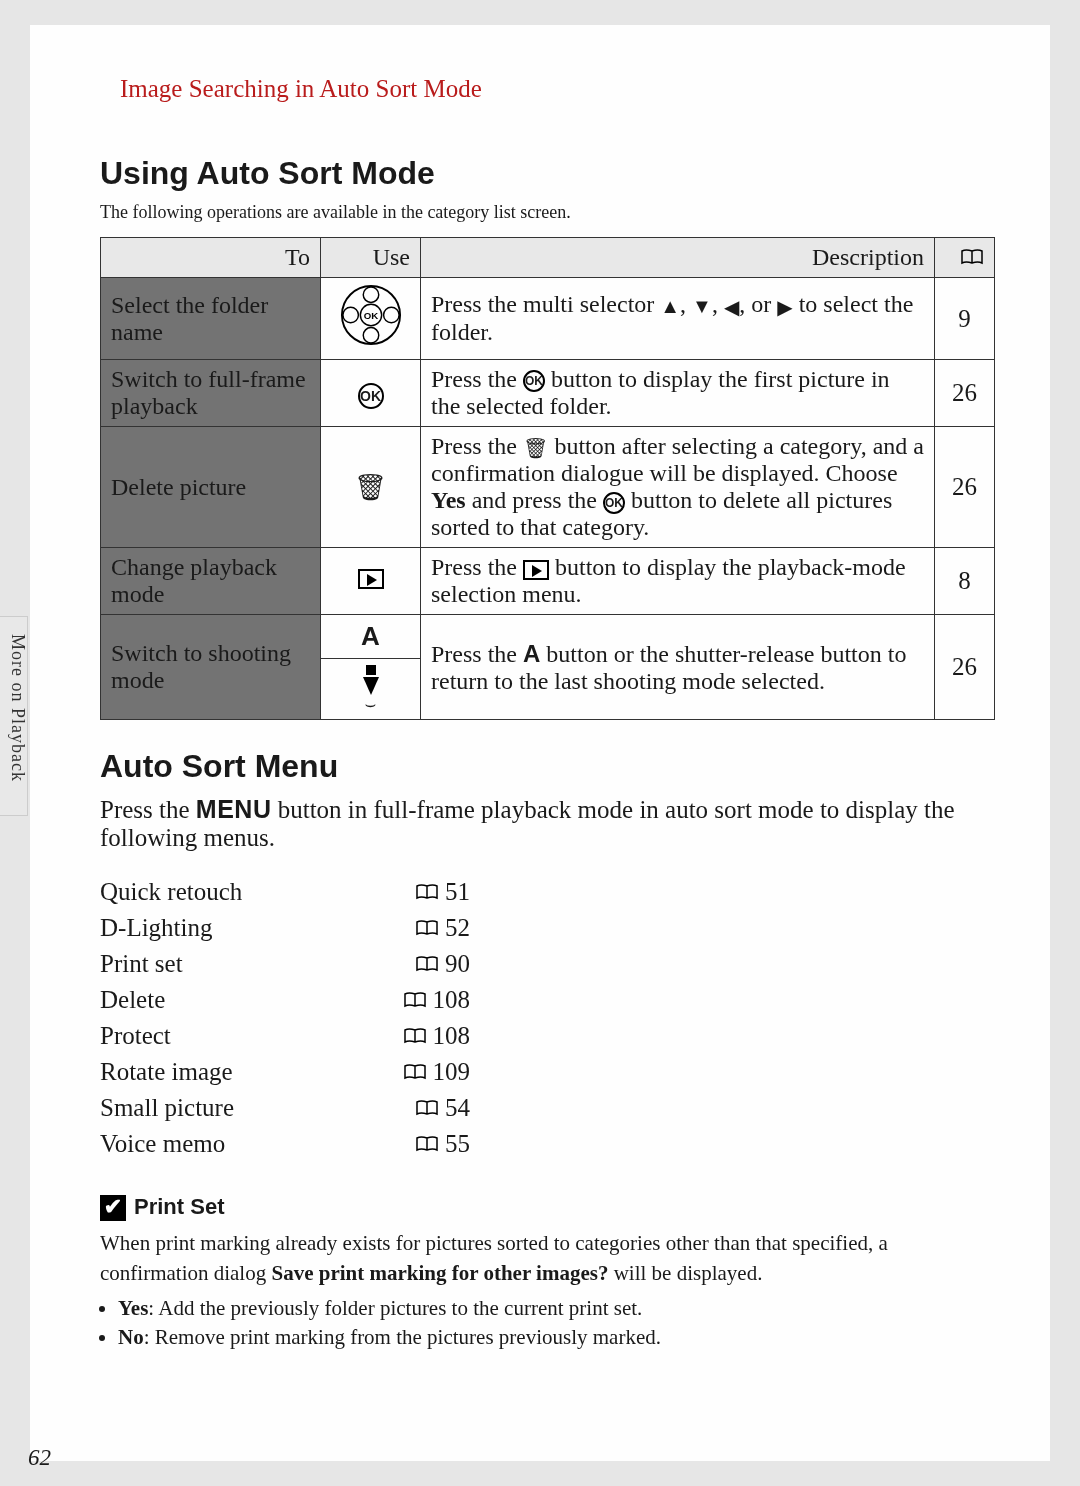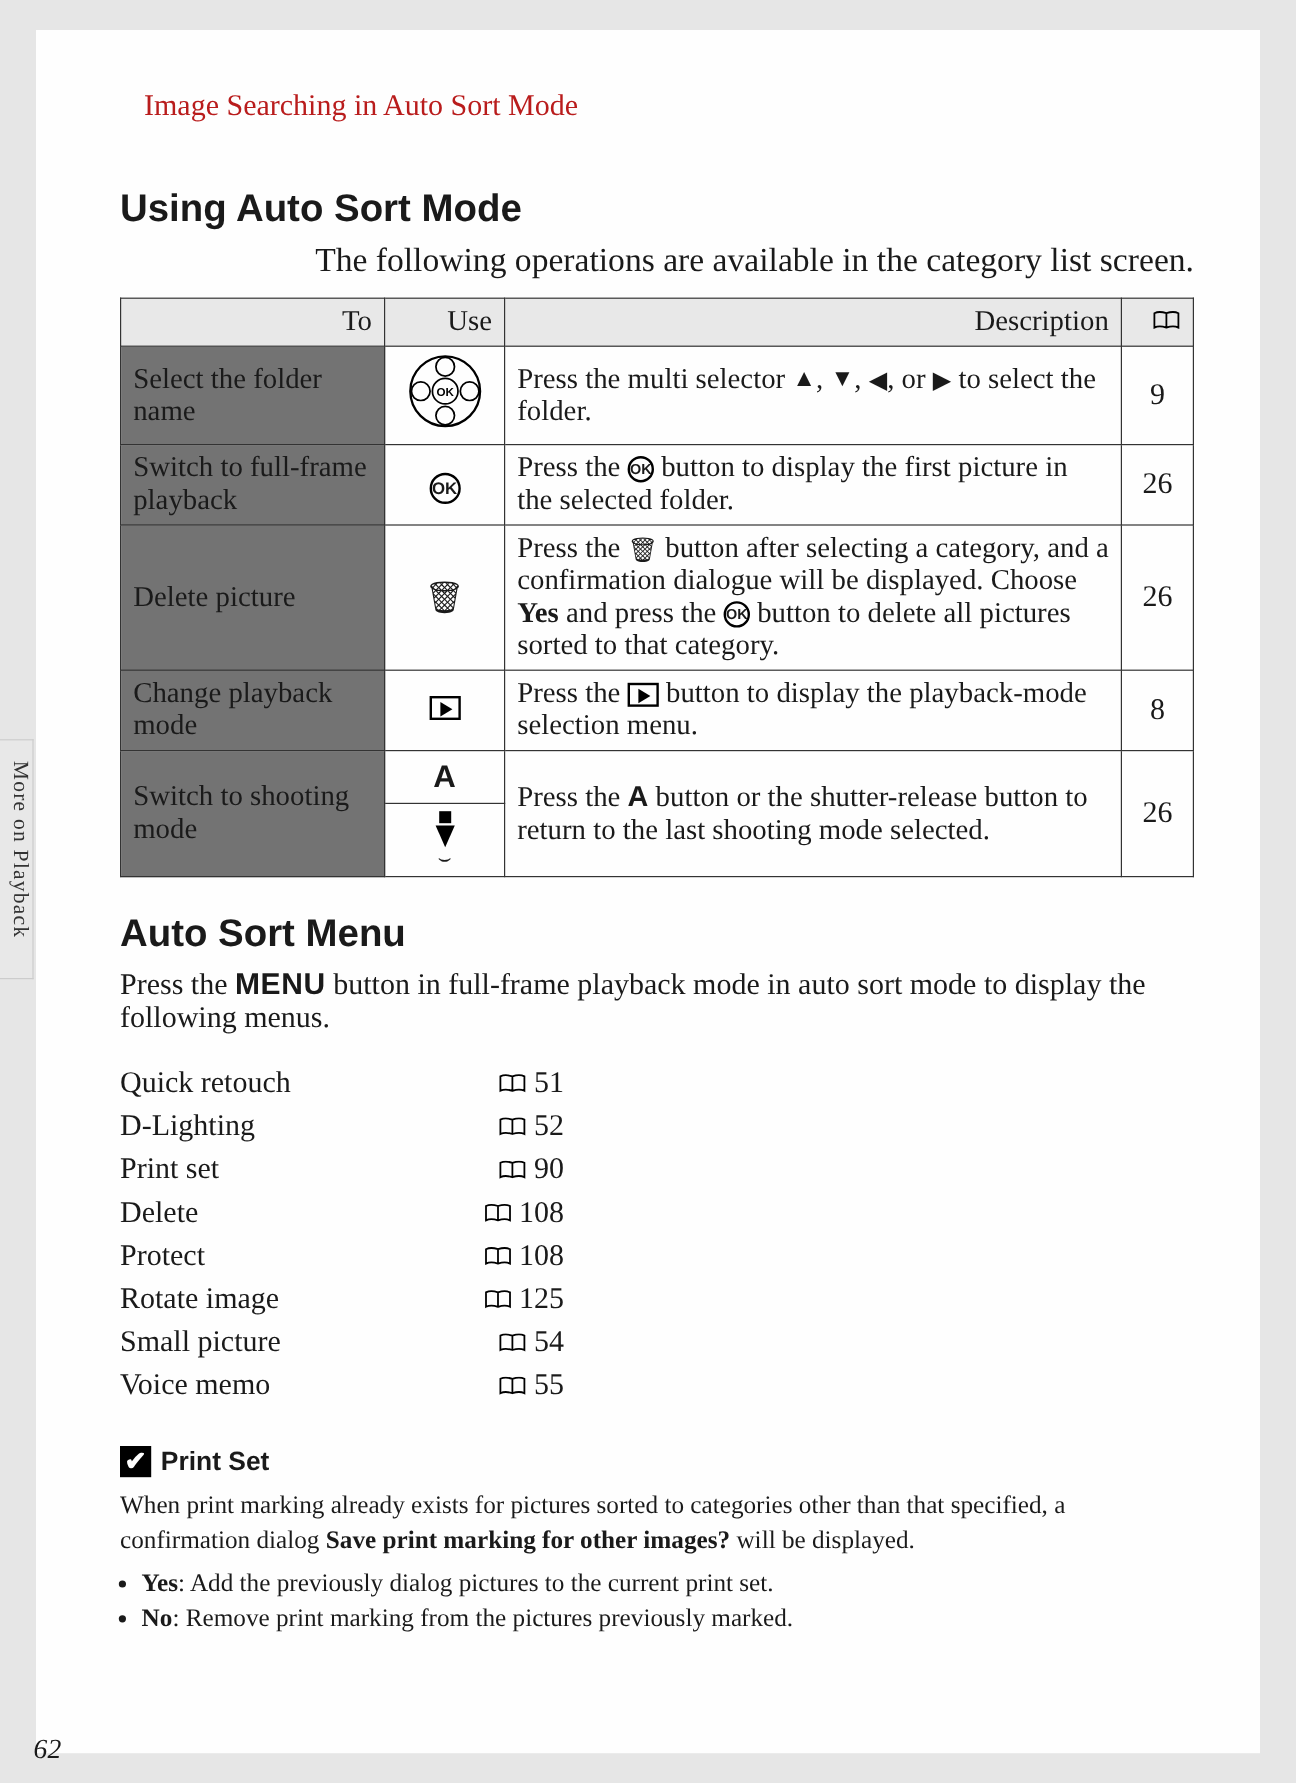--- a/index.html
+++ b/index.html
@@ -26,23 +26,22 @@
     margin-bottom: 52px;
     margin-left: 20px;
   }
   h2 {
     font-size: 32px;
     font-weight: bold;
     font-family: Arial, sans-serif;
     margin-bottom: 10px;
   }
   .intro {
-    font-size: 28px;
+    font-size: 18px;
     margin-bottom: 14px;
-    text-align: right;
   }
   table {
     width: 100%;
     border-collapse: collapse;
     font-size: 24px;
     margin-bottom: 28px;
   }
   th, td {
     border: 1.5px solid #333;
     padding: 6px 10px;
@@ -289,21 +288,21 @@
           </svg>
           <span>108</span>
         </span>
       </div>
     <div class="menu-row">
         <span>Rotate image</span>
         <span class="menu-ref">
           <svg width="24" height="16">
             <path d="M2 2 Q6 0 12 2 Q18 0 22 2 L22 14 Q18 12 12 14 Q6 12 2 14 Z M12 2 L12 14" fill="none" stroke="#000" stroke-width="1.5"></path>
           </svg>
-          <span>125</span>
+          <span>109</span>
         </span>
       </div>
     <div class="menu-row">
         <span>Small picture</span>
         <span class="menu-ref">
           <svg width="24" height="16">
             <path d="M2 2 Q6 0 12 2 Q18 0 22 2 L22 14 Q18 12 12 14 Q6 12 2 14 Z M12 2 L12 14" fill="none" stroke="#000" stroke-width="1.5"></path>
           </svg>
           <span>54</span>
         </span>
@@ -321,20 +320,20 @@
 
   <div class="note-box">
     <div class="note-title">
       <span class="check-badge">✔</span>
       <span>Print Set</span>
     </div>
     <p>
       <span>When print marking already exists for pictures sorted to categories other than that specified, a confirmation dialog </span><b>Save print marking for other images?</b><span> will be displayed.</span>
     </p>
     <ul class="note-list">
-      <li><b>Yes</b><span>: Add the previously dialog pictures to the current print set.</span></li>
+      <li><b>Yes</b><span>: Add the previously folder pictures to the current print set.</span></li>
       <li><b>No</b><span>: Remove print marking from the pictures previously marked.</span></li>
     </ul>
   </div>
 
 </div>
 
 <div class="page-num">62</div>
 
 </body></html>

